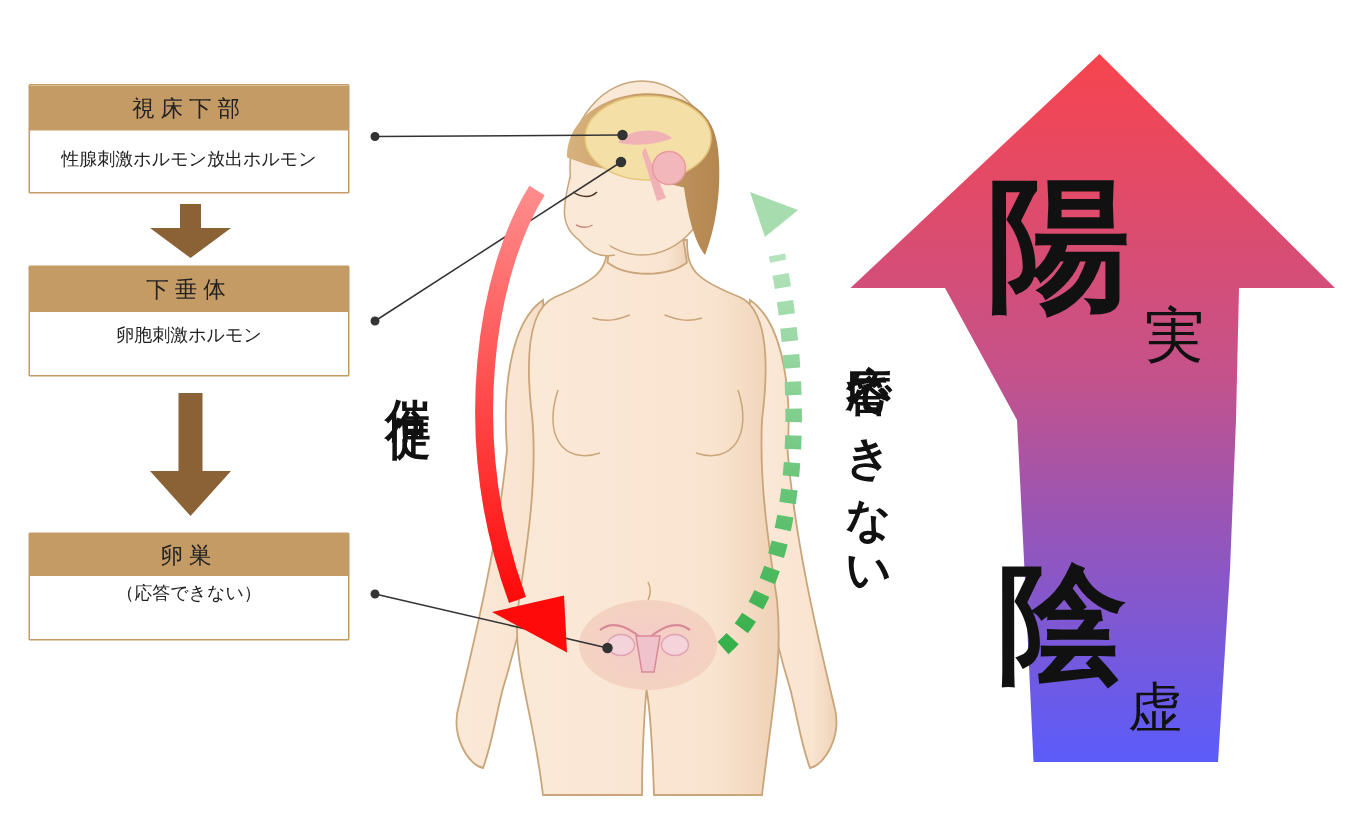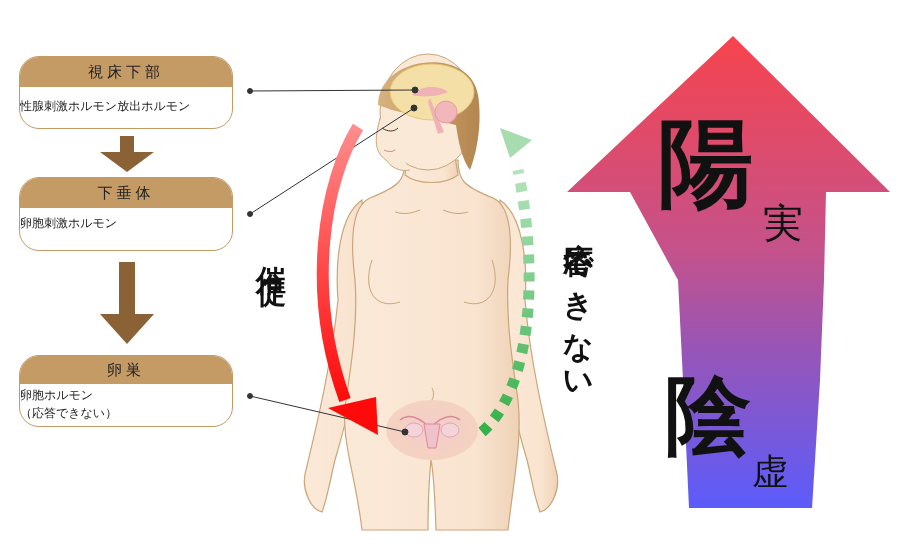--- a/index.html
+++ b/index.html
@@ -1,22 +1,22 @@
 <!DOCTYPE html>
 <html><head>
 <meta charset="utf-8">
 <style>
   html, body { margin:0; padding:0; background:#ffffff; }
   body { width:903px; height:560px; position:relative; overflow:hidden;
          font-family:"DejaVu Sans", sans-serif; }
   .box { position:absolute; left:19px; width:214px; border:1px solid #c49a65;
-         border-radius:20px; background:#fff; overflow:hidden; box-sizing:border-box; }
+         border-radius:1px; background:#fff; overflow:hidden; box-sizing:border-box; }
   .box-head { background:#c49a65; color:#222; text-align:center; font-size:15px;
               letter-spacing:4px; height:30px; line-height:30px; }
-  .box-body { font-size:12px; color:#222; line-height:18px; padding-top:6px; }
+  .box-body { text-align:center; font-size:12px; color:#222; line-height:18px; padding-top:6px; }
   .flow-arrow { position:absolute; }
   svg.scene { position:absolute; left:0; top:0; }
   .vtext { position:absolute; writing-mode:vertical-rl; font-weight:bold; color:#111;
            letter-spacing:12px; }
   .big-kanji { position:absolute; color:#111; font-family:"DejaVu Serif", serif; font-weight:bold; }
 </style>
 </head>
 <body>
 
 <div class="box" style="top:56px;height:73px;">
@@ -29,21 +29,20 @@
 <div class="box" style="top:177px;height:74px;">
   <div class="box-head">下垂体</div>
   <div class="box-body" style="">
     <div>卵胞刺激ホルモン</div>
   </div>
 </div>
 
 <div class="box" style="top:355px;height:72px;">
   <div class="box-head" style="height:28px;line-height:28px;">卵巣</div>
   <div class="box-body" style="padding-top:2px;">
-    <div>卵胞ホルモン</div>
     <div>（応答できない）</div>
   </div>
 </div>
 
 <svg class="flow-arrow" style="left:100px;top:136px;" width="54" height="40">
   <rect x="20" y="0" width="14" height="16" fill="#8a6236"></rect>
   <polygon points="0,16 54,16 27,36" fill="#8a6236"></polygon>
 </svg>
 <svg class="flow-arrow" style="left:100px;top:262px;" width="54" height="84">
   <rect x="19" y="0" width="16" height="52" fill="#8a6236"></rect>

